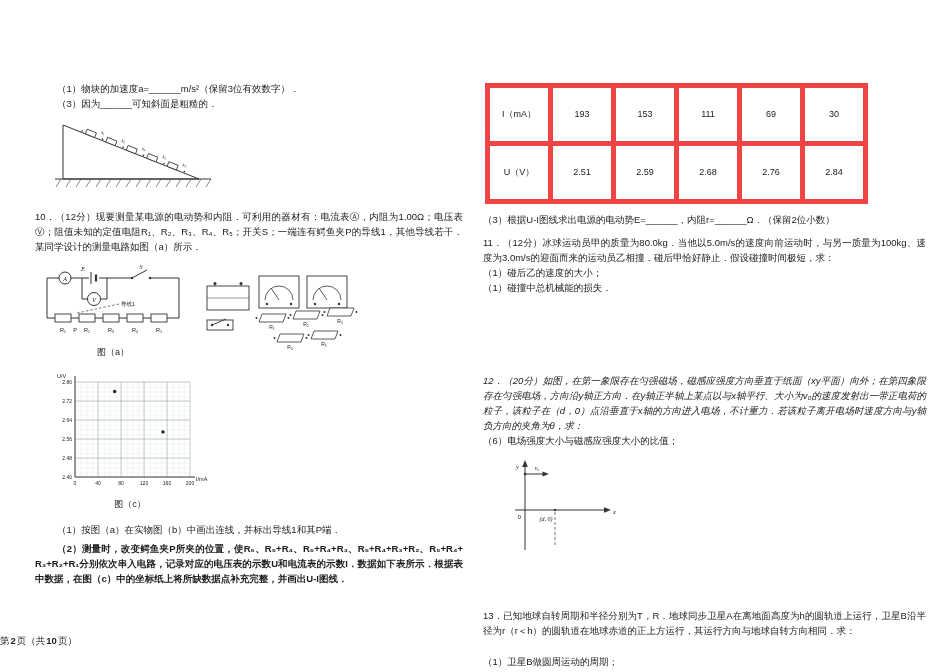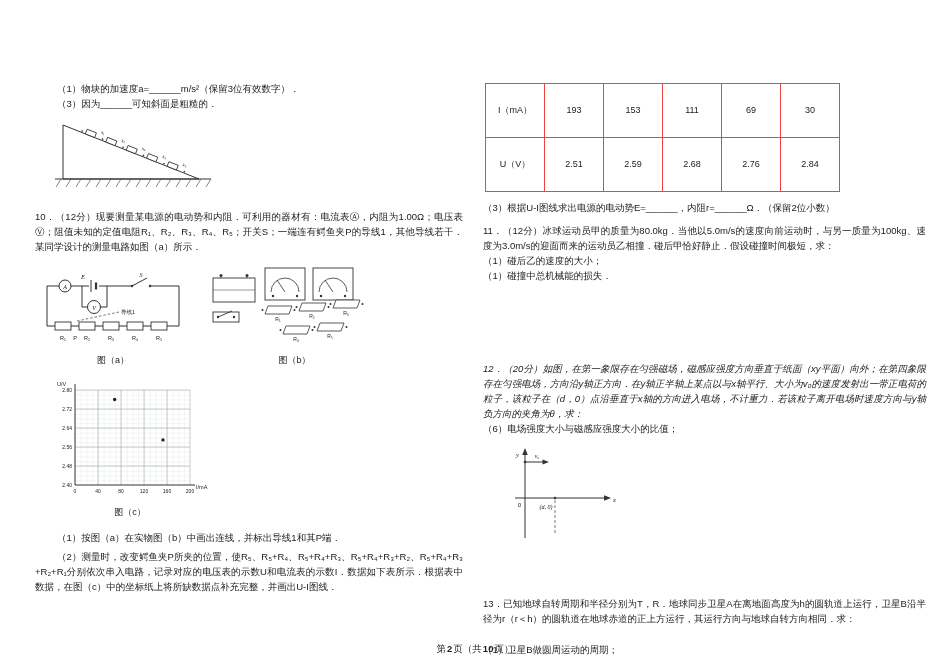--- a/index.html
+++ b/index.html
@@ -3,39 +3,39 @@
 <meta charset="utf-8">
 <style>
   html,body{margin:0;padding:0;}
   body{width:950px;height:672px;background:#ffffff;position:relative;overflow:hidden;
        font-family:"Liberation Sans","DejaVu Sans",sans-serif;color:#1b1b1b;}
   .page{position:absolute;inset:0;background:#ffffff;}
   .col{position:absolute;font-size:9.5px;line-height:15px;margin-top:25px;}
   .col-left{left:35px;top:56px;width:428px;}
   .col-right{left:483px;top:58px;width:443px;}
   .indent{padding-left:22px;}
-  .hang{text-indent:22px;}
+  .hang{text-indent:22px;font-weight:bold;}
   .para{text-align:justify;word-break:break-all;}
   .mt4{margin-top:4px;}
   .mt8{margin-top:8px;}
   .mt10{margin-top:10px;}
   .mt16{margin-top:16px;}
-  .fig-row{display:flex;align-items:flex-end;gap:18px;margin-top:8px;margin-left:2px;}
+  .fig-row{display:flex;align-items:flex-end;gap:12px;margin-top:8px;margin-left:2px;}
   .fig{width:fit-content;}
   .caption{text-align:center;font-size:9px;margin-top:1px;}
   .figc{margin:10px 0 0 16px;}
   .incline-svg{margin:6px 0 0 12px;display:block;}
   .data-table{border-collapse:collapse;margin-left:2px;}
-  .data-table td{border:1px solid #ef4444;height:21px;text-align:center;font-size:9px;padding:16px 2px;}
+  .data-table td{border:5px solid #ef4444;height:21px;text-align:center;font-size:9px;padding:16px 2px;}
   .data-table td.lab{width:54px;}
   .data-table td.val{width:54px;}
   .q12gap{margin-top:78px;font-style:italic;}
   .q13gap{margin-top:52px;}
   .axes-svg{margin:10px 0 0 10px;display:block;}
-  .footer{position:absolute;left:0;width:100%;bottom:16px;text-align:center;font-size:9.5px;color:#222;}
+  .footer{position:absolute;left:0;width:100%;bottom:24px;text-align:left;font-size:9.5px;color:#222;}
   .footer .pg{font-weight:bold;margin:0 1px;}
   svg text{font-family:"Liberation Sans","DejaVu Sans",sans-serif;fill:#1b1b1b;}
   svg .it{font-style:italic;font-family:"Liberation Serif","DejaVu Serif",serif;}
   svg .tk{font-size:5px;}
 </style>
 </head>
 <body>
 
 <div class="page">
 
@@ -172,21 +172,20 @@
               <circle cx="29.5" cy="4" r="1" fill="#333"></circle>
             <text x="13" y="15" text-anchor="middle" font-size="5">R₄</text>
           </g>
           <g transform="translate(110,61)">
             <polygon points="3,0 27,0 24,8 0,8" fill="#fff" stroke="#333" stroke-width="0.8"></polygon>
             <circle cx="-2.5" cy="4" r="1" fill="#333"></circle>
               <circle cx="29.5" cy="4" r="1" fill="#333"></circle>
             <text x="13" y="15" text-anchor="middle" font-size="5">R₅</text>
           </g>
         </svg>
-        <div class="caption">图（b）</div>
       </div>
     </div>
 
     <div class="fig figc">
       <svg width="158" height="122" viewBox="0 0 158 122">
         <defs>
           <pattern id="gridminor" x="24" y="12" width="5.75" height="4.75" patternUnits="userSpaceOnUse">
             <path d="M 5.75 0 L 0 0 0 4.75" fill="none" stroke="#b9c7bb" stroke-width="0.35"></path>
           </pattern>
         </defs>

